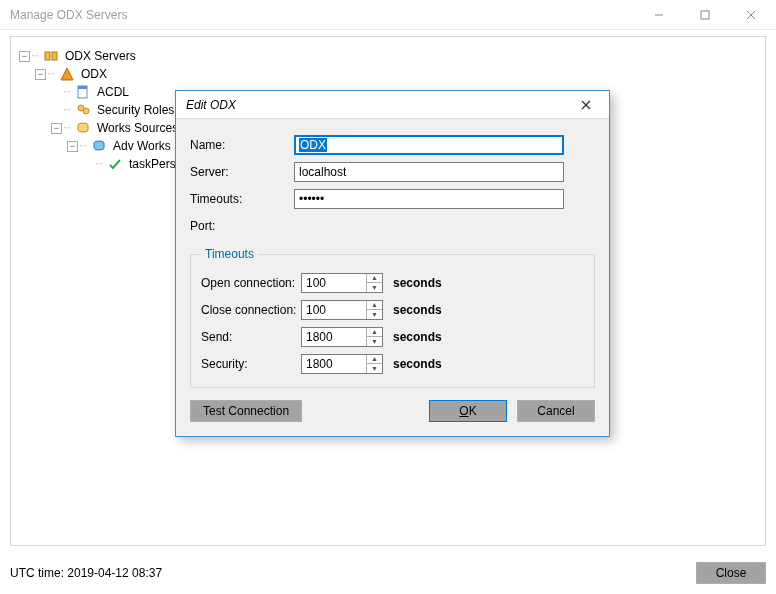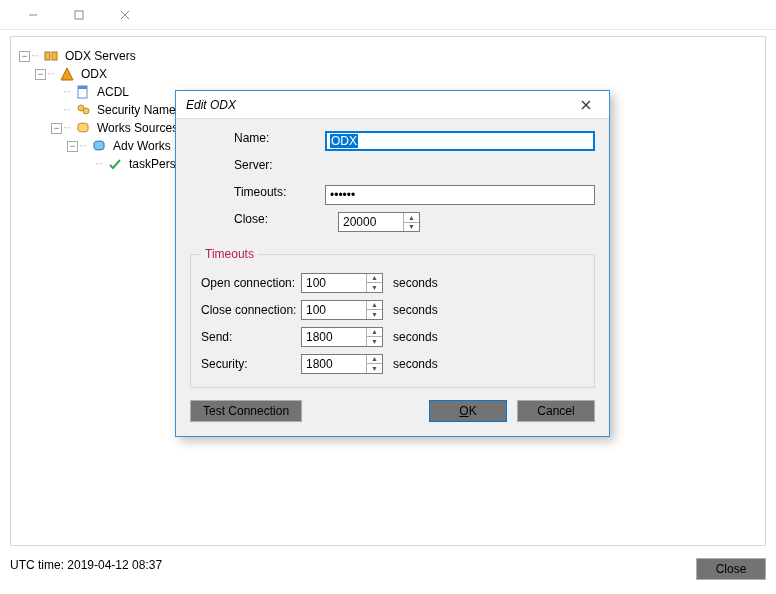--- a/index.html
+++ b/index.html
@@ -34,26 +34,26 @@
     position: absolute;
     left: 10px; right: 10px; top: 36px; bottom: 48px;
     border: 1px solid #d6d6d6;
     background: #fff;
   }
   .footer {
     position: absolute;
     left: 10px; right: 10px; bottom: 6px;
     height: 30px;
     display: flex;
-    align-items: flex-start;
+    align-items: center;
     justify-content: space-between;
   }
   .btn {
     min-width: 70px; height: 22px;
-    background: #737373;
+    background: #a3a3a3;
     border: 1px solid #adadad;
     font-family: inherit; font-size: 12px;
     padding: 0 12px;
     cursor: pointer;
   }
   .btn.default {
     border: 1.5px solid #0078d7;
   }
   
   .tree { padding: 10px 8px; line-height: 18px; user-select: none; }
@@ -85,21 +85,21 @@
   }
   .dlg-title {
     height: 28px; background: #fff;
     display:flex; align-items:center;
     padding: 0 8px 0 10px;
     border-bottom: 1px solid #ddd;
   }
   .dlg-title .t { flex:1; color:#000;font-style:italic; }
   .dlg-close { width:30px; height:22px; display:flex; align-items:center; justify-content:center; font-size:13px; color:#333;}
   .dlg-body { padding: 12px 14px 14px 14px; }
-  .row { display:flex; height: 27px; margin-left: 44px; }
+  .row { display:flex; align-items:center; height: 27px; }
   .row label { width: 104px; }
   .row .field { flex:1; }
   .inp {
     width: 270px; height: 20px;
     border: 1px solid #7a7a7a;
     background:#fff;
     font-family:inherit; font-size:12px;
     padding: 0 4px;
   }
   .inp.focus { border:1px solid #0078d7; box-shadow: 0 0 0 1px #0078d7 inset; }
@@ -108,31 +108,32 @@
     display:inline-flex; align-items:stretch;
     border:1px solid #7a7a7a; height:20px; background:#fff;
   }
   .spin input { border:none; width:64px; font-family:inherit; font-size:12px; padding:0 4px; outline:none;}
   .spin .arrows { width:16px; border-left:1px solid #b0b0b0; display:flex; flex-direction:column;}
   .spin .arrows div { flex:1; font-size:7px; display:flex; align-items:center; justify-content:center; color:#555;}
   .spin .arrows div:first-child { border-bottom:1px solid #b0b0b0;}
   fieldset.timeouts {
     border:1px solid #d6d6d6; margin:8px 0 12px 0; padding: 8px 10px 10px 10px;
   }
-  fieldset.timeouts legend { padding:0 4px; color:#be185d;}
+  fieldset.timeouts legend { padding:0 4px; color:#0369a1;}
   .trow { display:flex; align-items:center; height:27px; }
   .trow label { width:100px; }
-  .trow .unit { margin-left:10px; }
+  .trow .unit { margin-left:10px;font-weight:bold; }
   .dlg-buttons { display:flex; align-items:center; gap:10px; }
   .dlg-buttons .spacer { flex:1; }
 </style>
 </head>
 <body>
 
 <div class="titlebar">
+  <span class="title">Manage ODX Servers</span>
   <div class="winbtn">
     <svg width="10" height="10">
         <line x1="1" y1="5" x2="9" y2="5" stroke="#888" stroke-width="1"></line>
       </svg>
   </div>
   <div class="winbtn">
     <svg width="10" height="10">
         <rect x="1" y="1" width="8" height="8" fill="none" stroke="#888" stroke-width="1"></rect>
       </svg>
   </div>
@@ -180,21 +181,21 @@
     </div>
     <div class="node lvl2">
       <span style="width:11px;display:inline-block"></span>
       <span class="dots">···</span>
       <span class="ticon">
         <svg width="16" height="16">
             <circle cx="6" cy="6" r="3" fill="#f6c667" stroke="#c58a1a"></circle>
             <circle cx="11" cy="9" r="3" fill="#f6c667" stroke="#c58a1a"></circle>
           </svg>
       </span>
-      <span class="txt">Security Name</span>
+      <span class="txt">Security Roles</span>
     </div>
     <div class="node lvl2">
       <span class="exp">−</span>
       <span class="dots">···</span>
       <span class="ticon">
         <svg width="16" height="16">
             <ellipse cx="8" cy="5" rx="5" ry="2" fill="#ffd27a" stroke="#c58a1a"></ellipse>
             <path d="M3 5 v5 a5 2 0 0 0 10 0 v-5" fill="#ffd27a" stroke="#c58a1a"></path>
           </svg>
       </span>
@@ -243,36 +244,28 @@
     <div class="row">
       <label>Name:</label>
       <div class="field">
         <div class="inp focus" style="display:flex;align-items:center;">
           <span class="sel">ODX</span>
         </div>
       </div>
     </div>
     <div class="row">
       <label>Server:</label>
+      <div class="field"><input class="inp" value="localhost" style=""></div>
     </div>
     <div class="row">
       <label>Timeouts:</label>
       <div class="field"><input class="inp" value="••••••" style=""></div>
     </div>
     <div class="row">
-      <label>Close:</label>
-      <div class="field">
-        <div class="spin">
-          <input value="20000" style="">
-          <div class="arrows">
-              <div>▲</div>
-              <div>▼</div>
-            </div>
-        </div>
-      </div>
+      <label>Port:</label>
     </div>
 
     <fieldset class="timeouts">
       <legend>Timeouts</legend>
       <div class="trow">
         <label>Open connection:</label>
         <div class="spin">
           <input value="100" style="">
           <div class="arrows">
               <div>▲</div>

